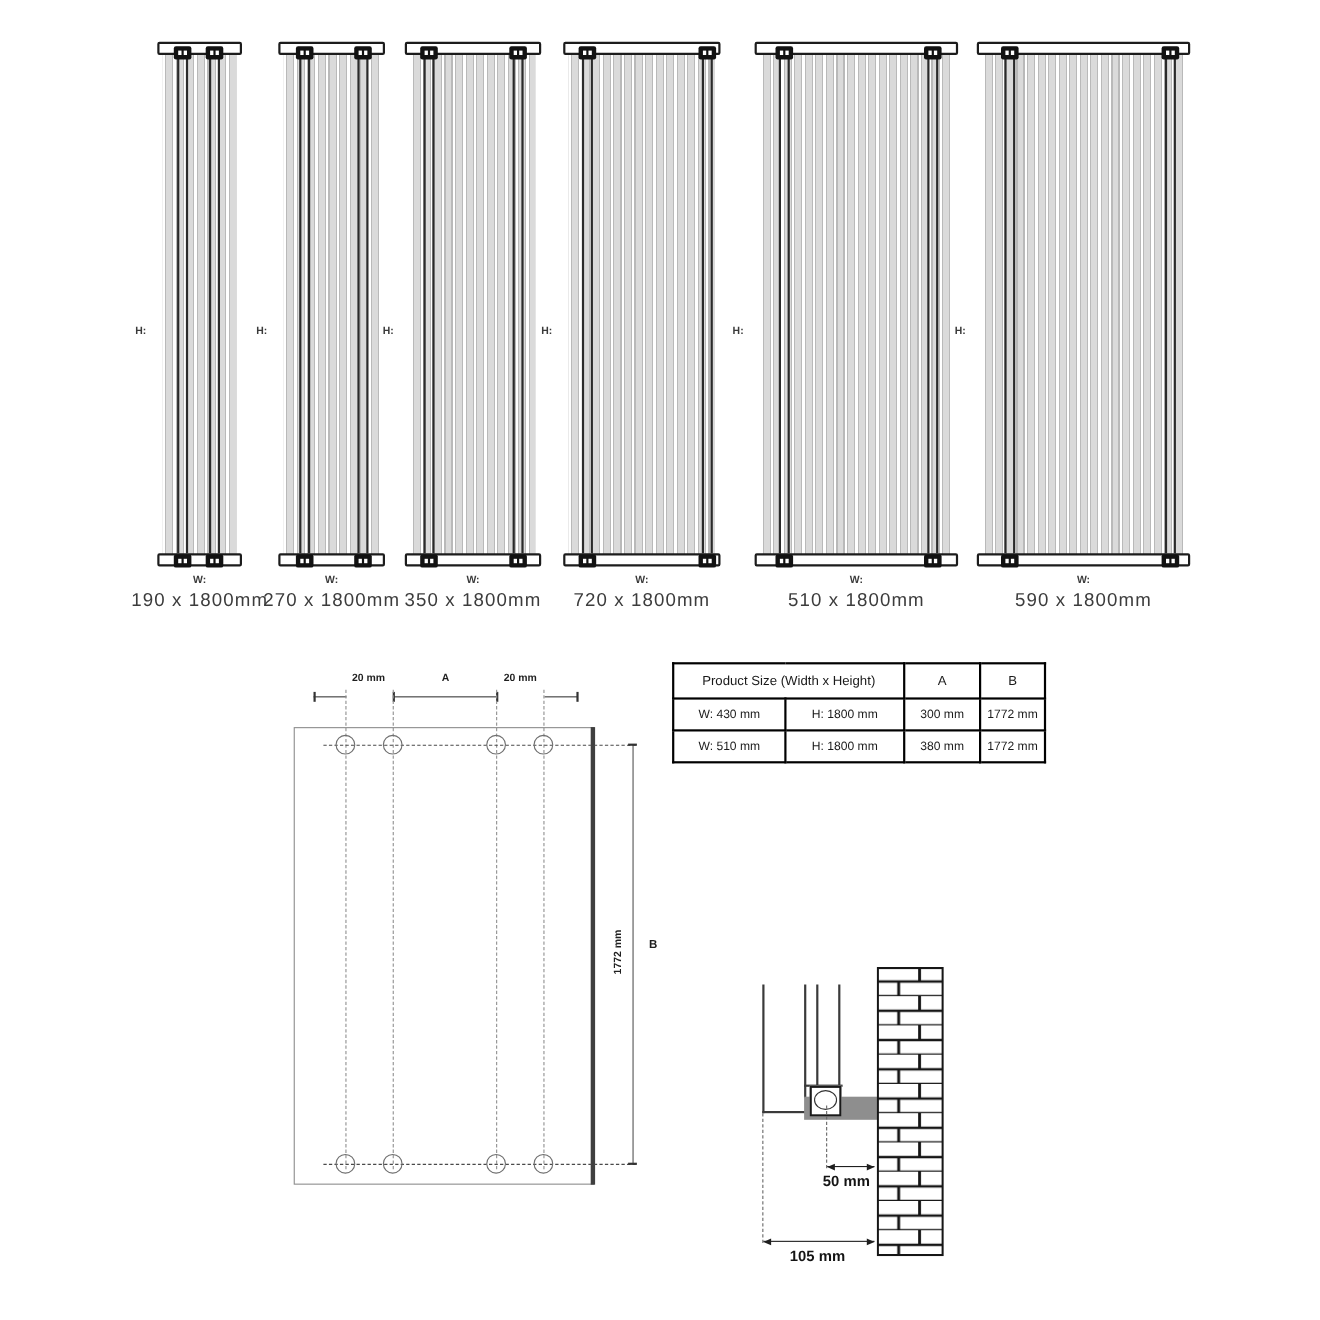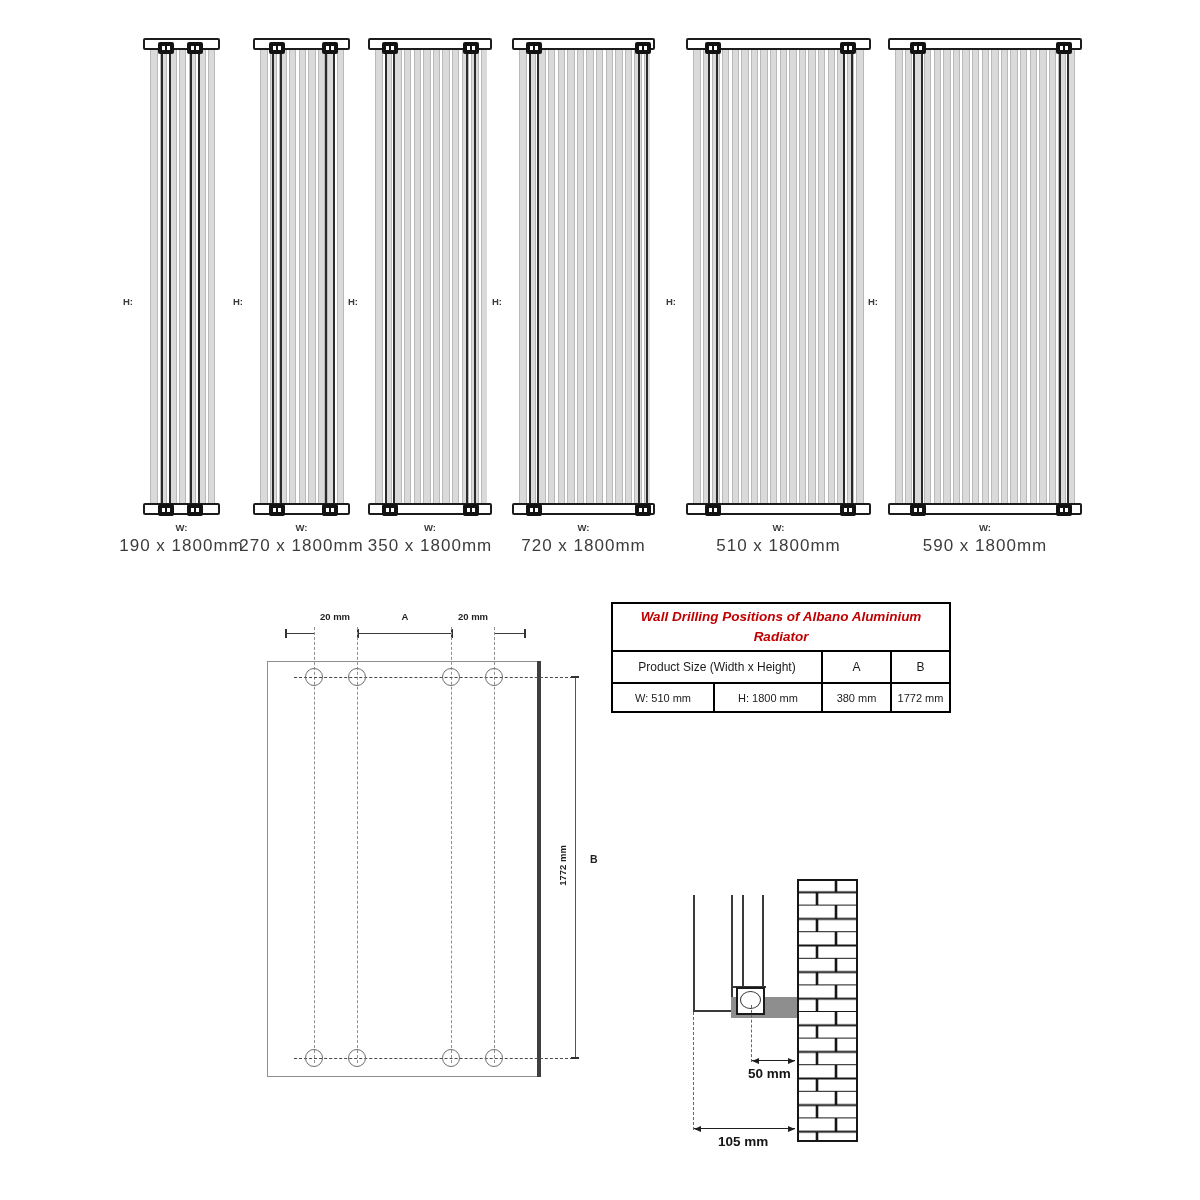--- a/index.html
+++ b/index.html
@@ -272,27 +272,30 @@
   <div class="dim-label" style="left:590px; top:853px; font-size:10.5px;">B</div>
 
   <table class="spec-table">
     <colgroup>
         <col style="width:102px">
         <col style="width:108px">
         <col style="width:69px">
         <col style="width:59px">
       </colgroup>
     <tbody>
-        <tr>
-          <td colspan="4" class="title-cell" style="color:#C00000;">Wall Drilling Positions of Albano Aluminium Radiator</td>
-        </tr>
     <tr>
       <td colspan="2" class="head-cell">Product Size (Width x Height)</td>
       <td class="head-cell">A</td>
       <td class="head-cell">B</td>
+    </tr>
+    <tr class="data-row">
+      <td>W: 430 mm</td>
+      <td>H: 1800 mm</td>
+      <td>300 mm</td>
+      <td>1772 mm</td>
     </tr>
     <tr class="data-row">
       <td>W: 510 mm</td>
       <td>H: 1800 mm</td>
       <td>380 mm</td>
       <td>1772 mm</td>
     </tr>
   </tbody>
     </table>
 

